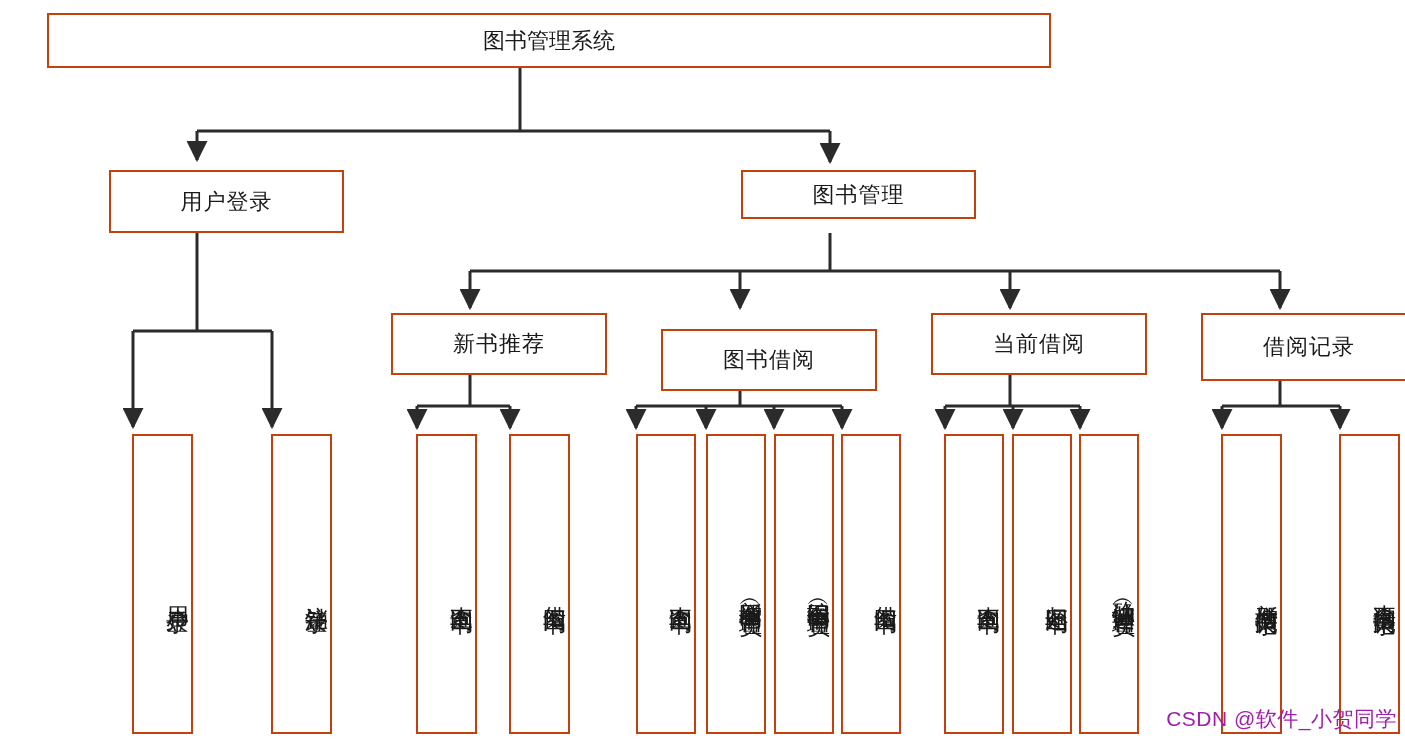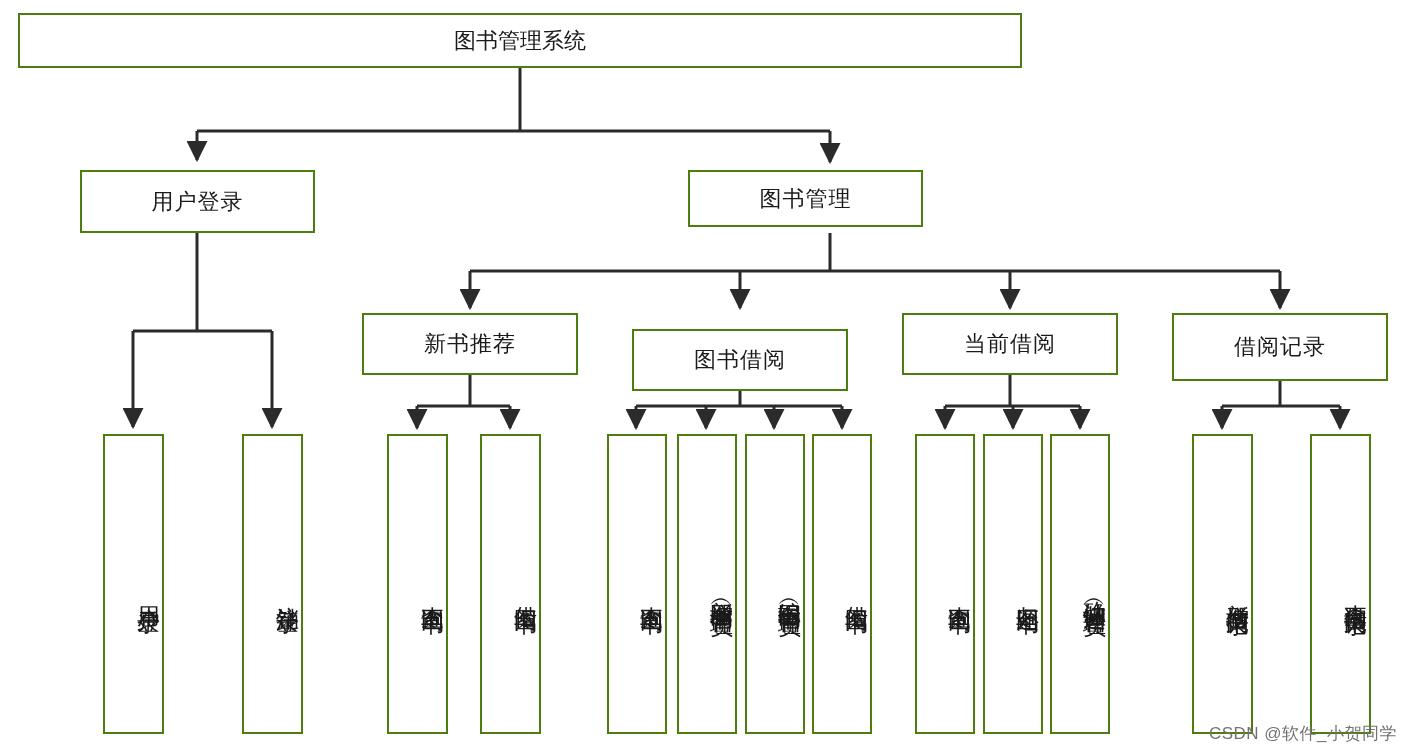--- a/index.html
+++ b/index.html
@@ -22,25 +22,26 @@
     left: 0;
     top: 0;
     width: 1405px;
     height: 747px;
     pointer-events: none;
   }
   .node {
     position: absolute;
     box-sizing: border-box;
     background: #ffffff;
-    border: 2px solid #4d7c0f;
+    border: 2px solid #c2410c;
     display: flex;
     align-items: center;
     justify-content: center;
     color: #1a1a1a;
+    margin-left: 29px;
   }
   .node.h {
     font-size: 22px;
     letter-spacing: 1px;
     white-space: nowrap;
   }
   .node.root {
     font-size: 22px;
   }
   .node.v {
@@ -55,23 +56,23 @@
     overflow: hidden;
   }
   .node.v span {
     writing-mode: vertical-rl;
     text-orientation: upright;
     display: block;
   }
   .watermark {
     position: absolute;
     right: 8px;
-    bottom: 2px;
-    font-size: 17px;
-    color: #737373;
+    bottom: 14px;
+    font-size: 21px;
+    color: #a21caf;
     letter-spacing: 0.5px;
     white-space: nowrap;
   }
 </style>
 </head>
 <body>
 
 <div id="stage">
 
   <svg id="wires" viewBox="0 0 1405 747" width="1405" height="747" xmlns="http://www.w3.org/2000/svg">
@@ -125,21 +126,21 @@
     </g>
   </svg>
 
   <div class="node root" style="left:18px; top:13px; width:1004px; height:55px;">
     <span>图书管理系统</span>
   </div>
 
   <div class="node h" style="left:80px; top:170px; width:235px; height:63px;">
     <span>用户登录</span>
   </div>
-  <div class="node h" style="left:688px; top:170px; width:235px; height:57px;">
+  <div class="node h" style="left:712px; top:170px; width:235px; height:49px;">
     <span>图书管理</span>
   </div>
 
   <div class="node h" style="left:362px; top:313px; width:216px; height:62px;">
     <span>新书推荐</span>
   </div>
   <div class="node h" style="left:632px; top:329px; width:216px; height:62px;">
     <span>图书借阅</span>
   </div>
   <div class="node h" style="left:902px; top:313px; width:216px; height:62px;">

